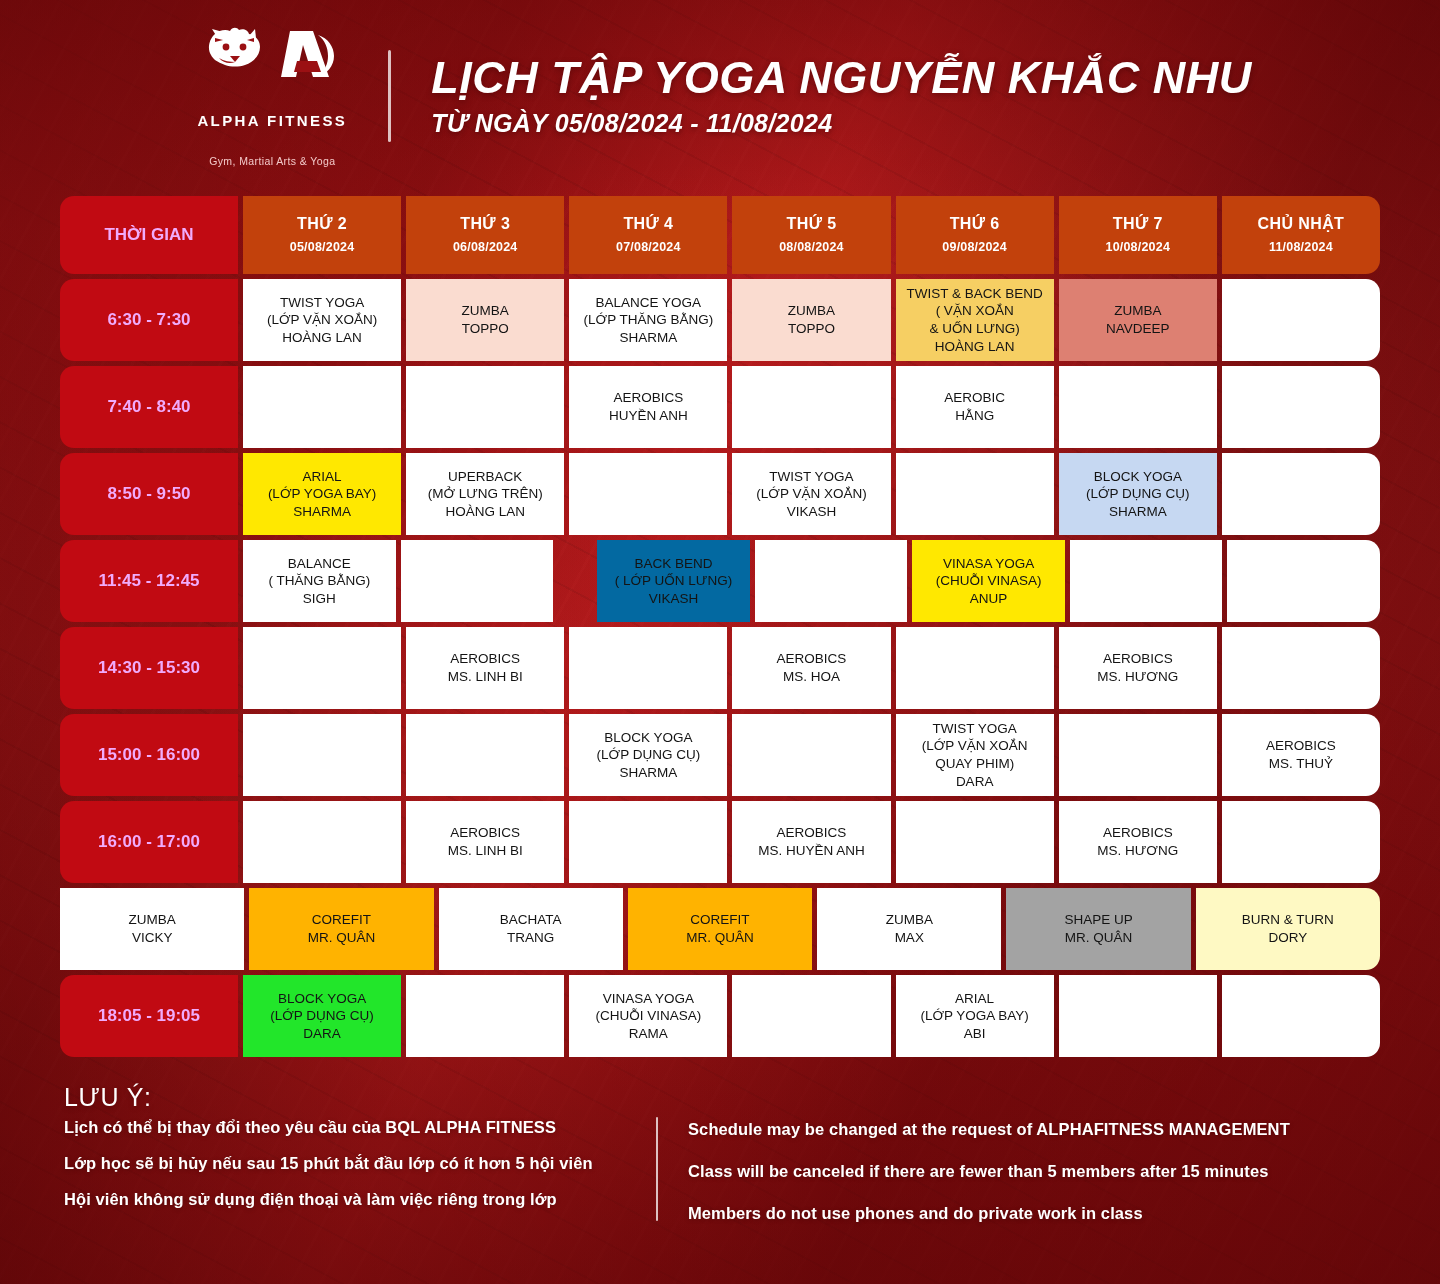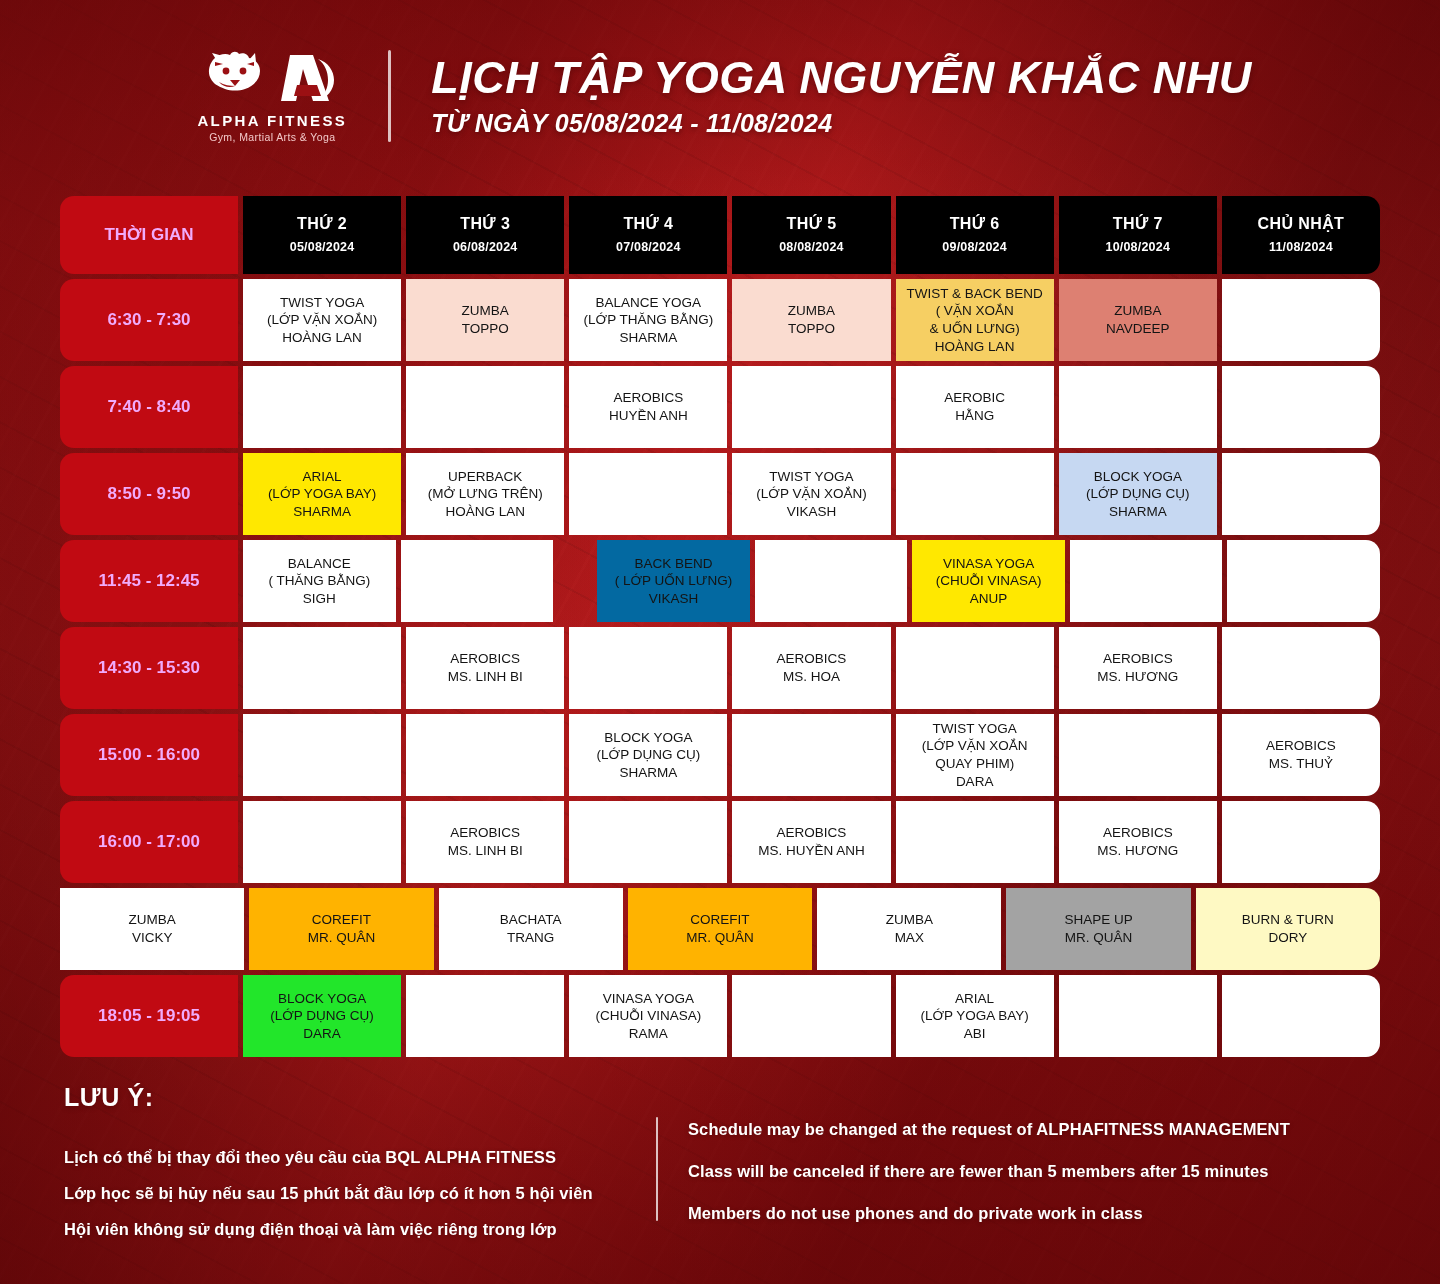--- a/index.html
+++ b/index.html
@@ -32,21 +32,21 @@
     position:absolute;inset:0;z-index:1;pointer-events:none;
     background:radial-gradient(ellipse at 50% 45%, rgba(0,0,0,0) 35%, rgba(60,0,2,.45) 100%);
   }
   #wrap{position:relative;z-index:2;width:1440px;height:1284px;}
 
   
   .header{
     display:flex;align-items:center;justify-content:center;
     height:188px;gap:28px;padding-top:4px;box-sizing:border-box;
   }
-  .brand{display:flex;flex-direction:column;align-items:center;width:168px;}
+  .brand{display:flex;flex-direction:column;align-items:center;width:168px;gap:24px;}
   .logo-mark{display:flex;align-items:center;justify-content:center;height:58px;}
   .brand-name{
     color:#fff;font-size:15px;font-weight:bold;letter-spacing:2.4px;margin-top:5px;
   }
   .brand-sub{
     color:#f3c9c9;font-size:10.5px;letter-spacing:.4px;margin-top:2px;
   }
   .hdr-divider{width:3px;height:92px;background:rgba(255,255,255,.75);border-radius:2px;margin:0 12px 0 4px;}
   .titles{display:flex;flex-direction:column;justify-content:center;}
   .title-main{
@@ -77,21 +77,21 @@
   .cell.time{
     width:178px;flex:0 0 178px;
     background:#c10a12;color:#f0abfc;font-weight:bold;font-size:17px;
   }
   .cell.day{flex:1 1 0;min-width:0;}
 
   
   .row.head .cell{height:78px;}
   .row.head .cell.time{border-radius:14px 0 0 14px;}
   .row.head .day{
-    background:#000000;color:#fff;
+    background:#c2410c;color:#fff;
   }
   .row.head .day .d-name{font-weight:bold;font-size:16px;letter-spacing:.4px;}
   .row.head .day .d-date{font-weight:bold;font-size:12.5px;margin-top:4px;letter-spacing:.2px;}
   .row.head .day:last-child{border-radius:0 14px 14px 0;align-items:center;}
 
   
   .row.body{height:82px;}
   .row.body .cell{height:82px;}
   .row.body .cell.time{border-radius:14px 0 0 14px;}
   .row.body .day:last-child{border-radius:0 14px 14px 0;}
@@ -105,21 +105,21 @@
   .notes{
     width:1320px;margin:26px auto 0;display:flex;align-items:flex-start;
     position:relative;
   }
   .notes-left{width:596px;flex:0 0 596px;padding-left:4px;box-sizing:border-box;}
   .notes-divider{
     width:2px;background:rgba(255,255,255,.75);height:104px;margin:34px 30px 0 0;border-radius:1px;
   }
   .notes-right{flex:1 1 auto;padding-top:37px;}
   .notes-title{
-    color:#fff;font-size:25px;font-weight:bold;letter-spacing:.6px;margin-bottom:36px;
+    color:#fff;font-size:25px;font-weight:normal;letter-spacing:.6px;margin-bottom:6px;
     text-shadow:0 2px 5px rgba(60,0,0,.4);
   }
   .note{
     color:#fff;font-size:16.5px;font-weight:bold;margin-bottom:17px;letter-spacing:.1px;
     text-shadow:0 1px 4px rgba(60,0,0,.45);
   }
   .notes-right .note{margin-bottom:23px;}
 </style>
 </head>
 <body>

